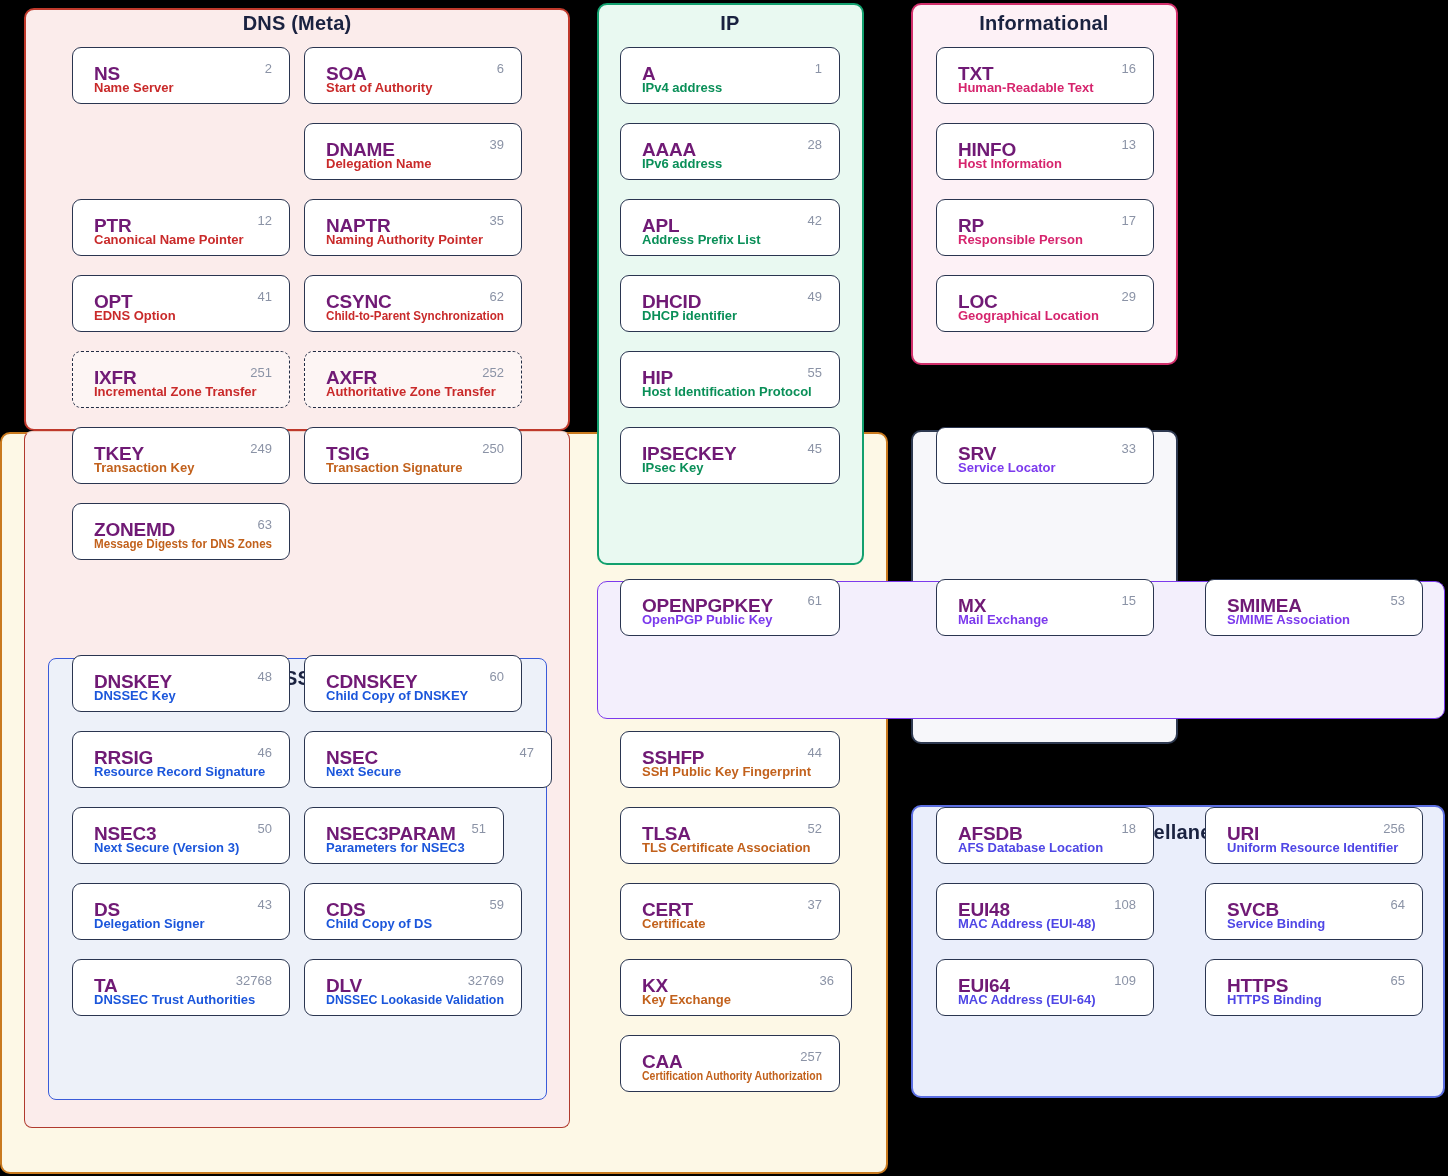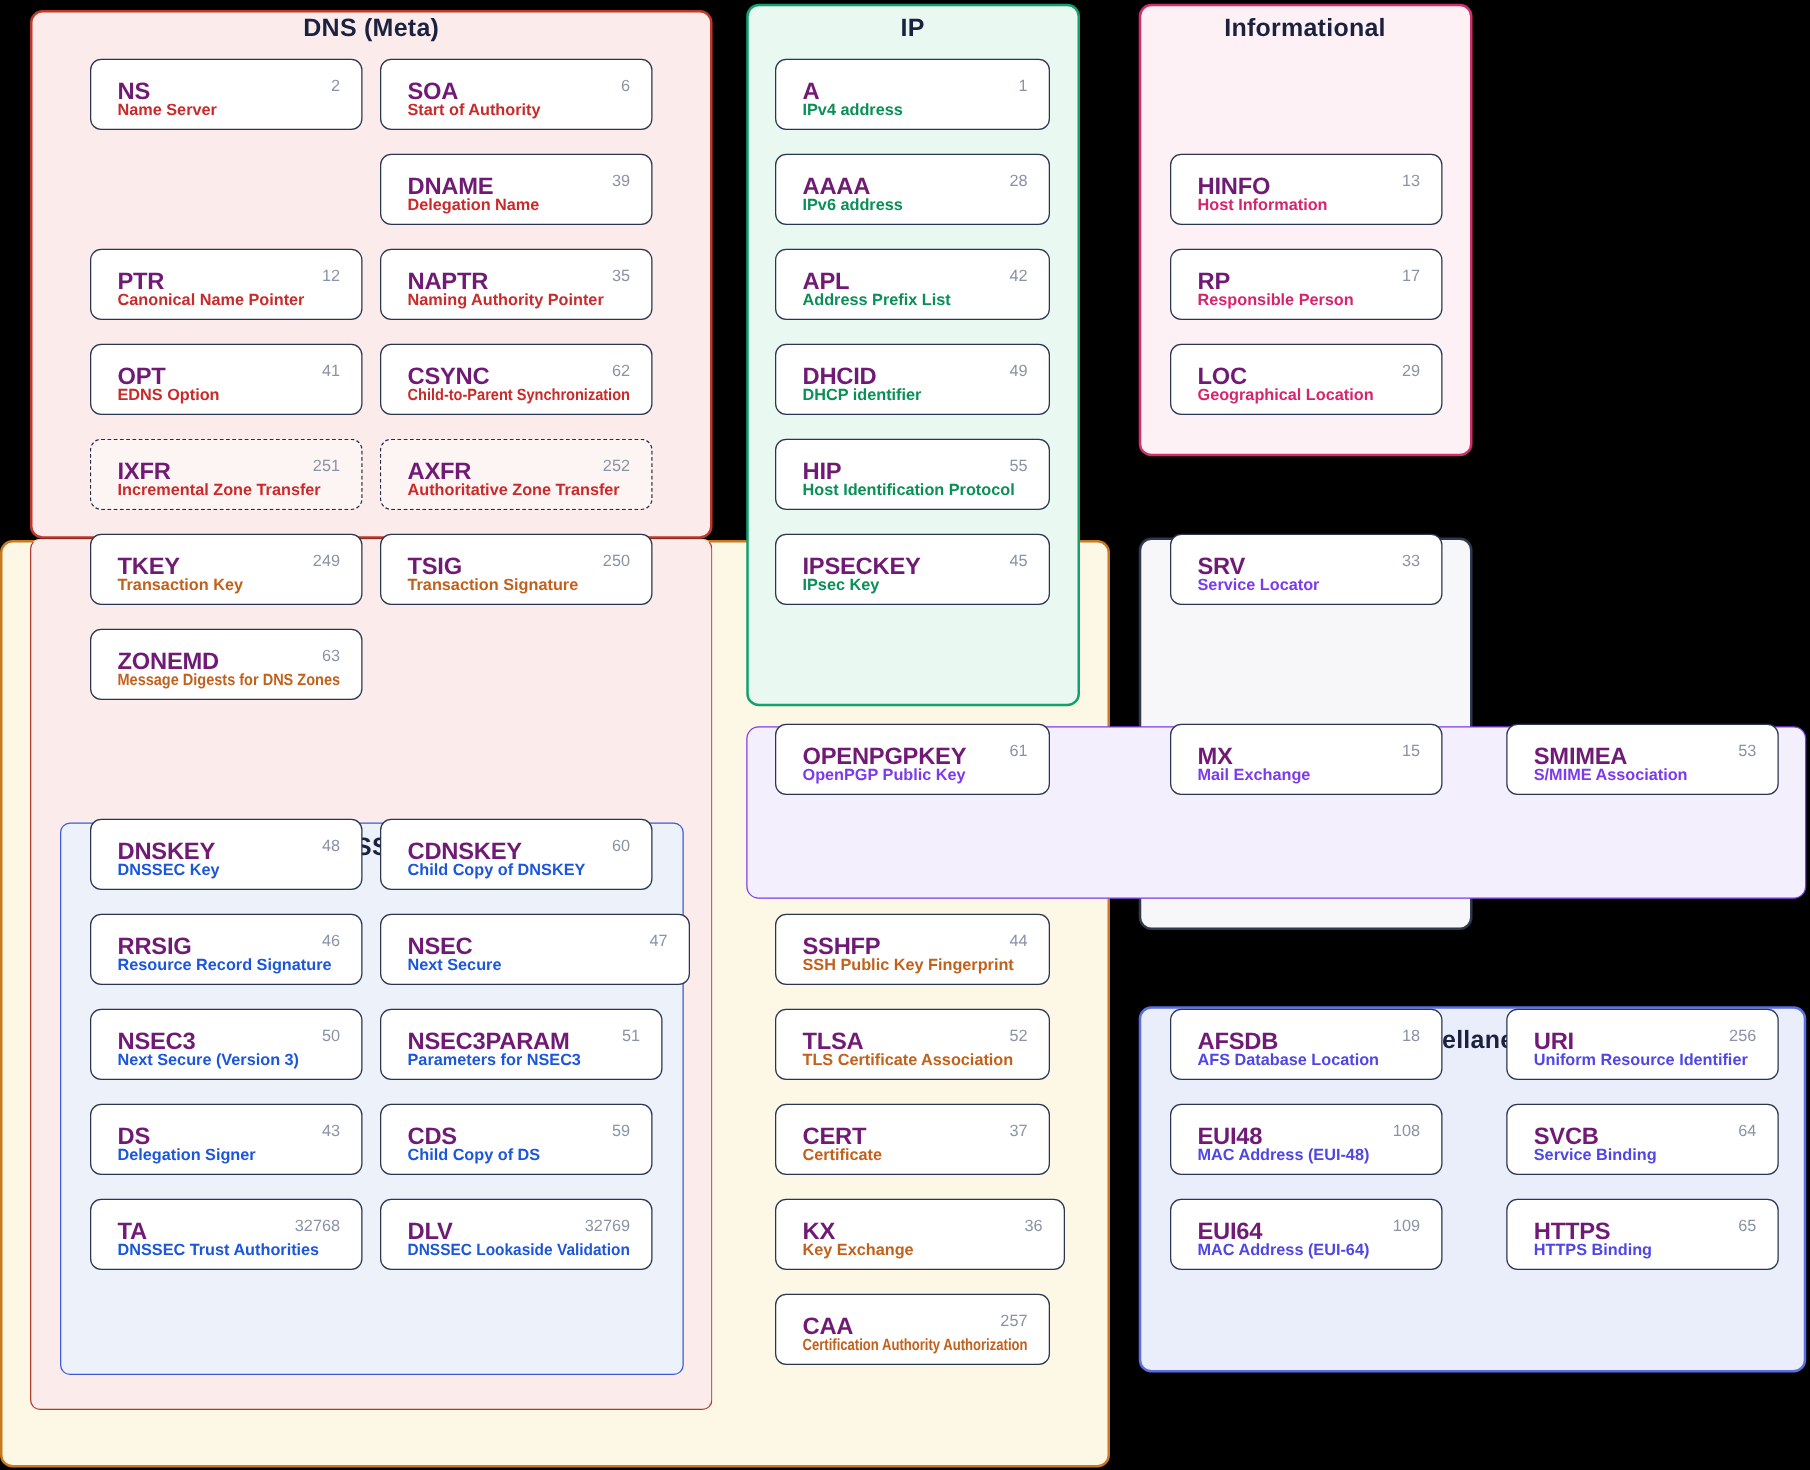--- a/index.html
+++ b/index.html
@@ -139,21 +139,21 @@
     <div class="card" style="left: 304px; top: 731px; width: 248px;">
       <span class="name">NSEC</span>
       <span class="num">47</span>
       <span class="desc blue">Next Secure</span>
     </div>
     <div class="card" style="left: 72px; top: 807px; width: 218px;">
       <span class="name">NSEC3</span>
       <span class="num">50</span>
       <span class="desc blue">Next Secure (Version 3)</span>
     </div>
-    <div class="card" style="left: 304px; top: 807px; width: 226px;">
+    <div class="card" style="left: 304px; top: 807px; width: 200px;">
       <span class="name">NSEC3PARAM</span>
       <span class="num">51</span>
       <span class="desc blue">Parameters for NSEC3</span>
     </div>
     <div class="card" style="left: 72px; top: 883px; width: 218px;">
       <span class="name">DS</span>
       <span class="num">43</span>
       <span class="desc blue">Delegation Signer</span>
     </div>
     <div class="card" style="left: 304px; top: 883px; width: 218px;">
@@ -194,20 +194,25 @@
     <div class="card" style="left: 620px; top: 351px; width: 220px;">
       <span class="name">HIP</span>
       <span class="num">55</span>
       <span class="desc green">Host Identification Protocol</span>
     </div>
     <div class="card" style="left: 620px; top: 427px; width: 220px;">
       <span class="name">IPSECKEY</span>
       <span class="num">45</span>
       <span class="desc green">IPsec Key</span>
     </div>
+    <div class="card" style="left: 936px; top: 47px; width: 218px;">
+      <span class="name">TXT</span>
+      <span class="num">16</span>
+      <span class="desc pink">Human-Readable Text</span>
+    </div>
     <div class="card" style="left: 936px; top: 123px; width: 218px;">
       <span class="name">HINFO</span>
       <span class="num">13</span>
       <span class="desc pink">Host Information</span>
     </div>
     <div class="card" style="left: 936px; top: 199px; width: 218px;">
       <span class="name">RP</span>
       <span class="num">17</span>
       <span class="desc pink">Responsible Person</span>
     </div>

